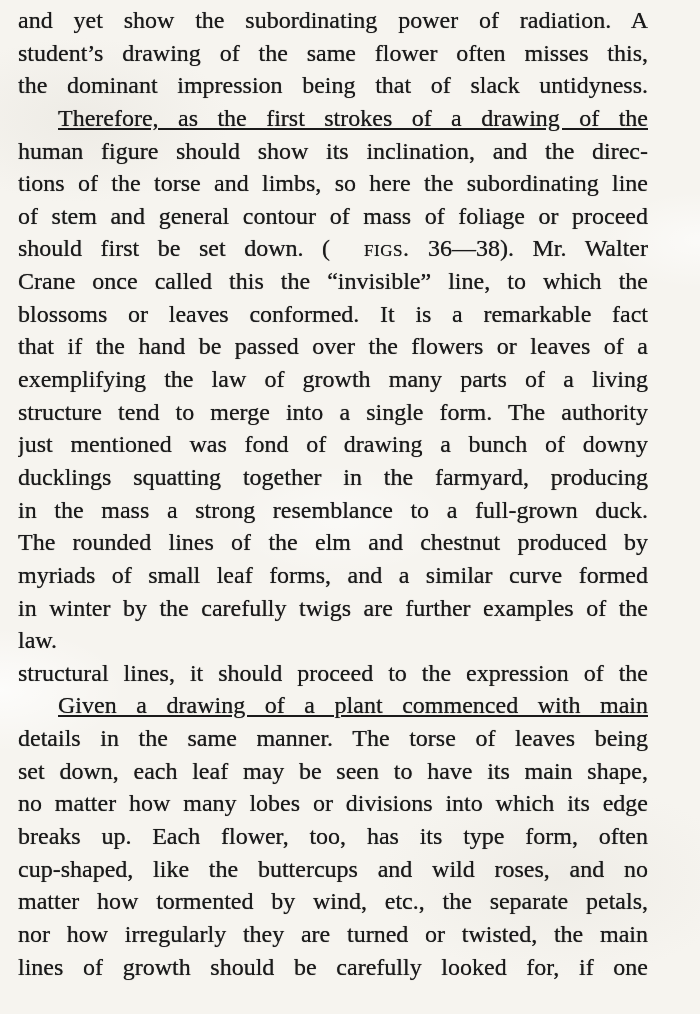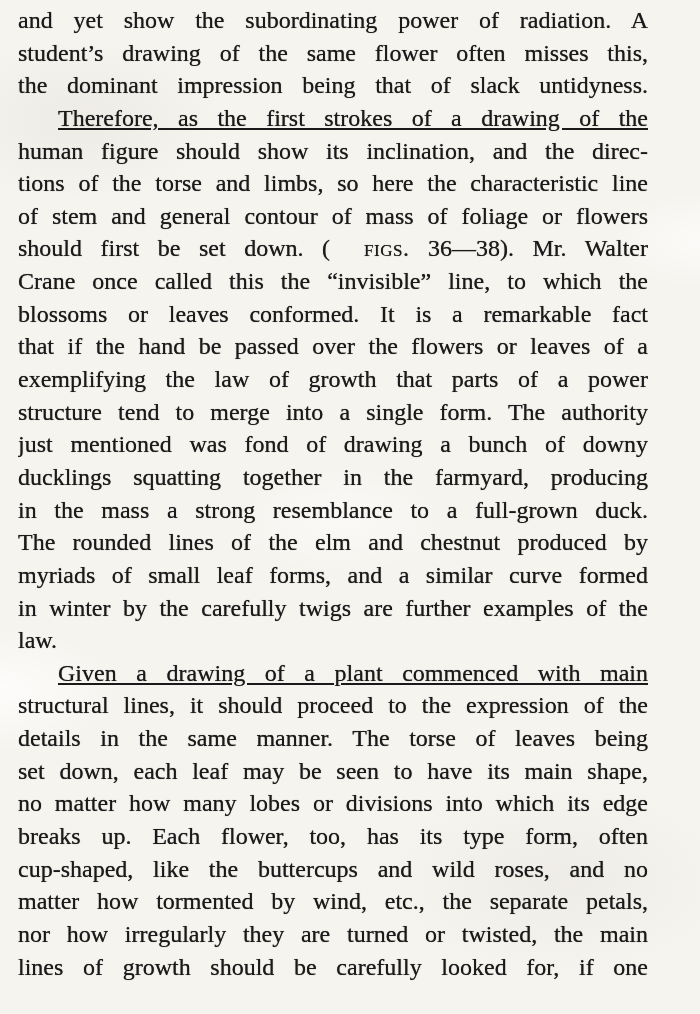--- a/index.html
+++ b/index.html
@@ -51,39 +51,39 @@
 <div class="page">
   <div id="text-block">
       <div class="paragraph">
         <div class="line">and yet show the subordinating power of radiation. A</div>
         <div class="line">student’s drawing of the same flower often misses this,</div>
         <div class="line">the dominant impression being that of slack untidyness.</div>
       </div>
       <div class="paragraph">
         <div class="line indent">Therefore, as the first strokes of a drawing of the</div>
         <div class="line">human figure should show its inclination, and the direc-</div>
-        <div class="line">tions of the torse and limbs, so here the characteristic line</div>
-        <div class="line">of stem and general contour of mass of foliage or flowers</div>
+        <div class="line">tions of the torse and limbs, so here the subordinating line</div>
+        <div class="line">of stem and general contour of mass of foliage or proceed</div>
         <div class="line"><span>should first be set down. (</span><span class="sc">figs.</span><span> 36—38). Mr. Walter</span></div>
         <div class="line">Crane once called this the “invisible” line, to which the</div>
         <div class="line">blossoms or leaves conformed. It is a remarkable fact</div>
         <div class="line">that if the hand be passed over the flowers or leaves of a</div>
-        <div class="line">exemplifying the law of growth that parts of a power</div>
+        <div class="line">exemplifying the law of growth many parts of a living</div>
         <div class="line">structure tend to merge into a single form. The authority</div>
         <div class="line">just mentioned was fond of drawing a bunch of downy</div>
         <div class="line">ducklings squatting together in the farmyard, producing</div>
         <div class="line">in the mass a strong resemblance to a full-grown duck.</div>
         <div class="line">The rounded lines of the elm and chestnut produced by</div>
         <div class="line">myriads of small leaf forms, and a similar curve formed</div>
         <div class="line">in winter by the carefully twigs are further examples of the</div>
         <div class="line last-left">law.</div>
       </div>
       <div class="paragraph">
+        <div class="line">structural lines, it should proceed to the expression of the</div>
         <div class="line indent">Given a drawing of a plant commenced with main</div>
-        <div class="line">structural lines, it should proceed to the expression of the</div>
         <div class="line">details in the same manner. The torse of leaves being</div>
         <div class="line">set down, each leaf may be seen to have its main shape,</div>
         <div class="line">no matter how many lobes or divisions into which its edge</div>
         <div class="line">breaks up. Each flower, too, has its type form, often</div>
         <div class="line">cup-shaped, like the buttercups and wild roses, and no</div>
         <div class="line">matter how tormented by wind, etc., the separate petals,</div>
         <div class="line">nor how irregularly they are turned or twisted, the main</div>
         <div class="line">lines of growth should be carefully looked for, if one</div>
       </div>
     </div>

